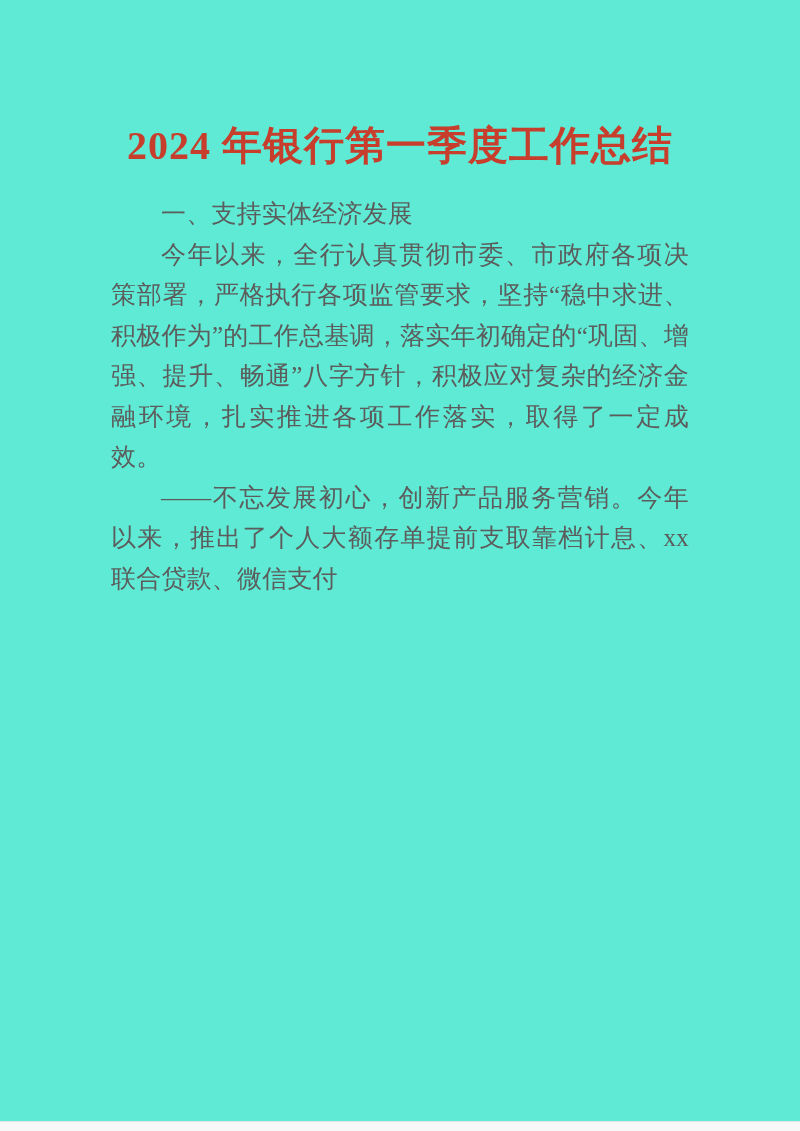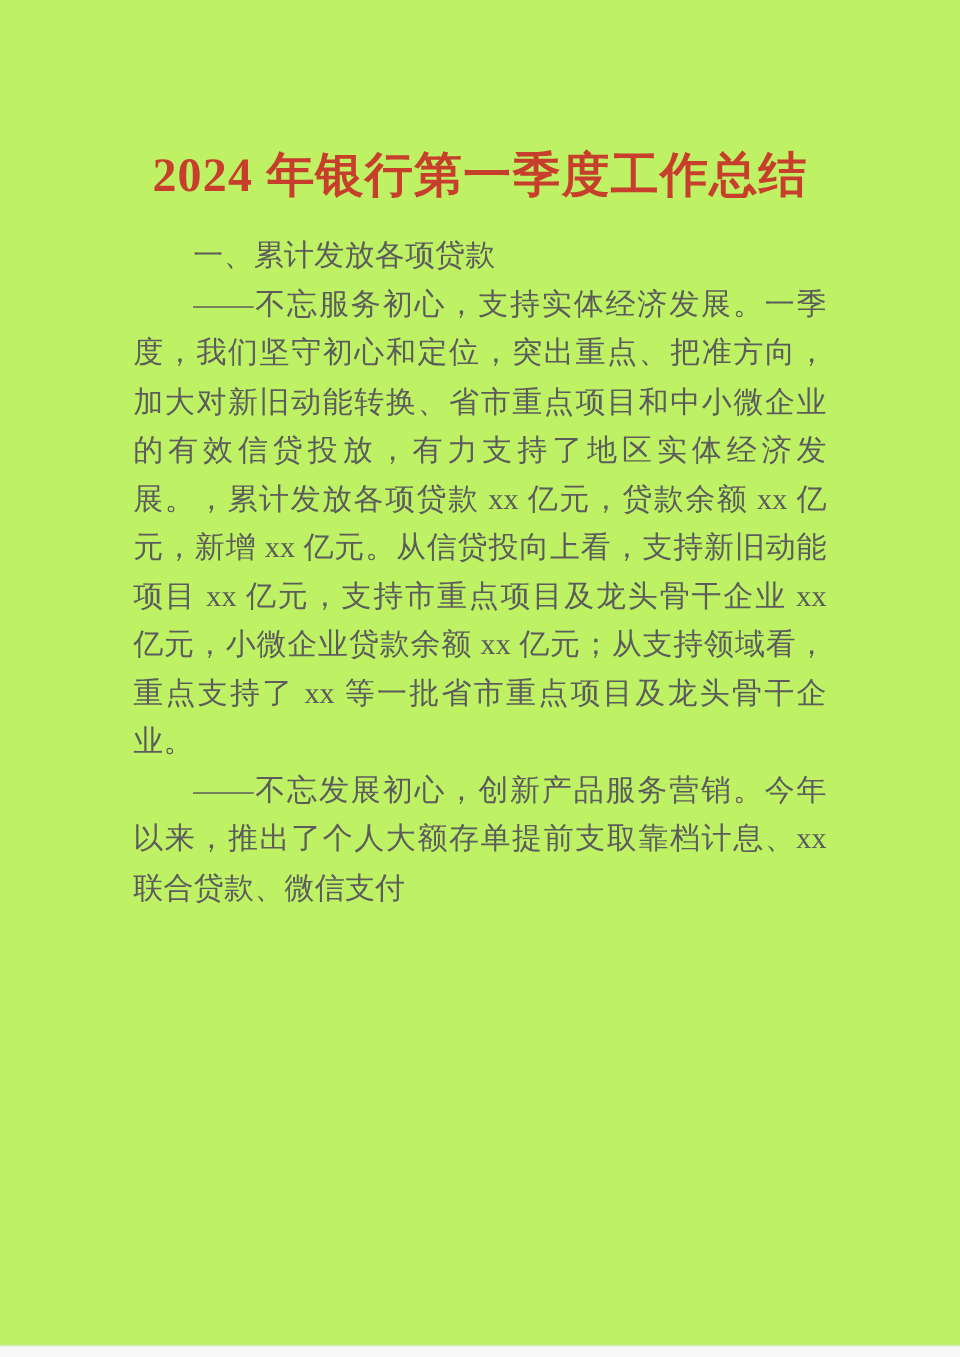--- a/index.html
+++ b/index.html
@@ -5,21 +5,21 @@
   html, body {
     margin: 0;
     padding: 0;
     background: #ffffff;
   }
   .page {
     position: relative;
     width: 800px;
     height: 1131px;
     margin: 0 auto;
-    background: #bef264;
+    background: #5eead4;
     overflow: hidden;
     font-family: "Liberation Serif", "DejaVu Serif", serif;
   }
   .doc-title {
     margin: 0 auto;
     padding-top: 120px;
     width: 600px;
     text-align: center;
     font-size: 40px;
     line-height: 52px;
@@ -62,20 +62,20 @@
     background: #f8f8f9;
   }
 </style>
 </head>
 <body>
 
 <div class="page">
   <h1 class="doc-title" style="color: rgb(199, 62, 45);">2024 年银行第一季度工作总结</h1>
 
   <div class="doc-body" style="color: rgb(92, 92, 92);">
-      <p class="para heading">一、累计发放各项贷款</p>
-      <p class="para body">——不忘服务初心，支持实体经济发展。一季度，我们坚守初心和定位，突出重点、把准方向，加大对新旧动能转换、省市重点项目和中小微企业的有效信贷投放，有力支持了地区实体经济发展。，累计发放各项贷款 xx 亿元，贷款余额 xx 亿元，新增 xx 亿元。从信贷投向上看，支持新旧动能项目 xx 亿元，支持市重点项目及龙头骨干企业 xx 亿元，小微企业贷款余额 xx 亿元；从支持领域看，重点支持了 xx 等一批省市重点项目及龙头骨干企业。</p>
+      <p class="para heading">一、支持实体经济发展</p>
+      <p class="para body">今年以来，全行认真贯彻市委、市政府各项决策部署，严格执行各项监管要求，坚持“稳中求进、积极作为”的工作总基调，落实年初确定的“巩固、增强、提升、畅通”八字方针，积极应对复杂的经济金融环境，扎实推进各项工作落实，取得了一定成效。</p>
       <p class="para body">——不忘发展初心，创新产品服务营销。今年以来，推出了个人大额存单提前支取靠档计息、xx 联合贷款、微信支付</p>
     </div>
 
   <div class="page-bottom-edge"></div>
   <div class="page-bottom-shadow"></div>
 </div>
 
 </body></html>

